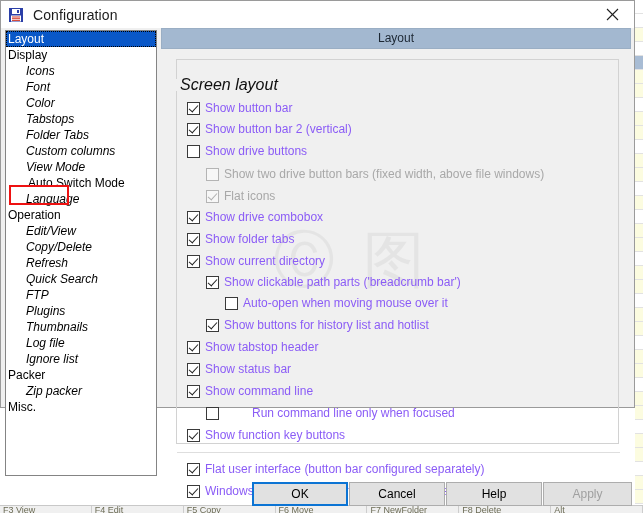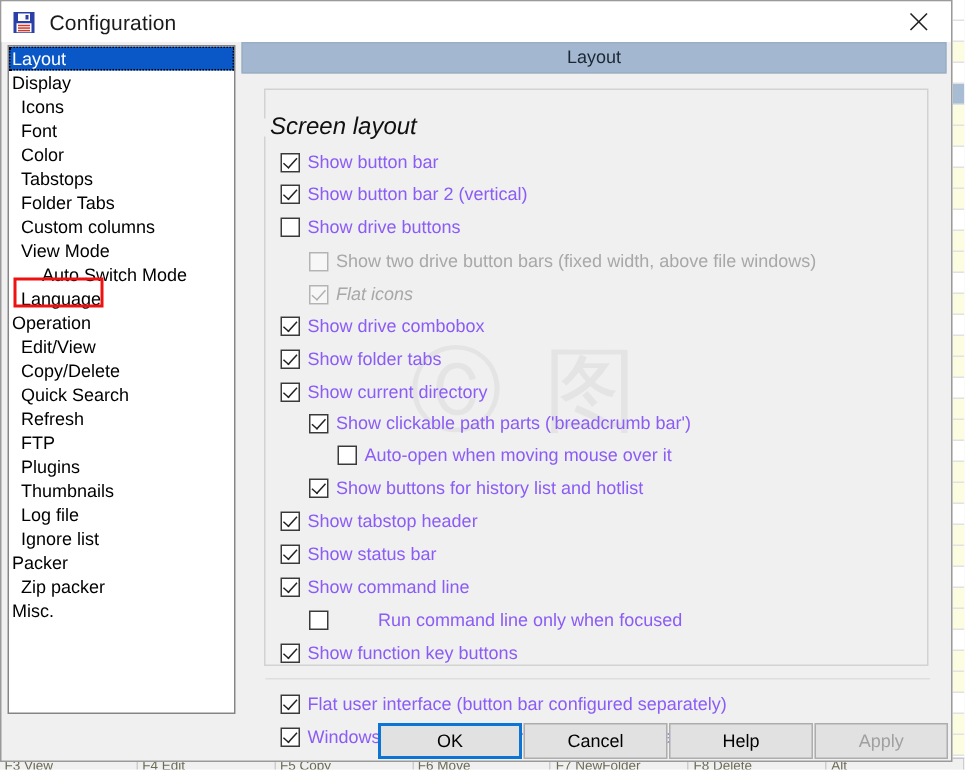--- a/index.html
+++ b/index.html
@@ -50,21 +50,21 @@
     white-space: nowrap;
     padding-left: 3px;
     box-sizing: border-box;
   }
 
   
   #dialog {
     position: absolute;
     left: 0; top: 0;
     width: 635px;
-    height: 508px;
+    height: 408px;
     background: #f0f0f0;
     border: 1px solid #9a9a9a;
     box-sizing: border-box;
   }
 
   
   #titlebar {
     position: relative;
     height: 27px;
     background: #ffffff;
@@ -112,21 +112,21 @@
   }
   .side-item {
     height: 16px;
     line-height: 16px;
     padding-left: 2px;
     white-space: nowrap;
     color: #000000;
     cursor: default;
     box-sizing: border-box;
   }
-  .side-item.indent1 { padding-left: 8px; }
+  .side-item.indent1 { padding-left: 20px; font-style: italic; }
   .side-item.indent2 { padding-left: 22px; }
   .side-item.selected {
     background: #0a58c8;
     color: #ffffff;
     outline: 1px dotted #000000;
     outline-offset: -1px;
   }
   #lang-highlight {
     position: absolute;
     left: 8px;
@@ -342,22 +342,22 @@
         <div class="side-item indent1"><span>Color</span></div>
         <div class="side-item indent1"><span>Tabstops</span></div>
         <div class="side-item indent1"><span>Folder Tabs</span></div>
         <div class="side-item indent1"><span>Custom columns</span></div>
         <div class="side-item indent1"><span>View Mode</span></div>
         <div class="side-item indent2"><span>Auto Switch Mode</span></div>
         <div class="side-item indent1"><span>Language</span></div>
         <div class="side-item indent0"><span>Operation</span></div>
         <div class="side-item indent1"><span>Edit/View</span></div>
         <div class="side-item indent1"><span>Copy/Delete</span></div>
+        <div class="side-item indent1"><span>Refresh</span></div>
         <div class="side-item indent1"><span>Quick Search</span></div>
-        <div class="side-item indent1"><span>Refresh</span></div>
         <div class="side-item indent1"><span>FTP</span></div>
         <div class="side-item indent1"><span>Plugins</span></div>
         <div class="side-item indent1"><span>Thumbnails</span></div>
         <div class="side-item indent1"><span>Log file</span></div>
         <div class="side-item indent1"><span>Ignore list</span></div>
         <div class="side-item indent0"><span>Packer</span></div>
         <div class="side-item indent1"><span>Zip packer</span></div>
         <div class="side-item indent0"><span>Misc.</span></div>
       </div>
     <div id="lang-highlight"></div>
@@ -383,21 +383,21 @@
           <span class="cb-label">Show button bar 2 (vertical)</span>
         </div>
         <div class="cb-row" style="left: 186px; top: 115px;">
           <span class="cbx"></span>
           <span class="cb-label">Show drive buttons</span>
         </div>
         <div class="cb-row disabled" style="left: 205px; top: 138px;">
           <span class="cbx"></span>
           <span class="cb-label">Show two drive button bars (fixed width, above file windows)</span>
         </div>
-        <div class="cb-row disabled" style="left: 205px; top: 160px; font-style: italic;">
+        <div class="cb-row disabled" style="left: 205px; top: 160px;">
           <span class="cbx checked"></span>
           <span class="cb-label">Flat icons</span>
         </div>
         <div class="cb-row" style="left: 186px; top: 181px;">
           <span class="cbx checked"></span>
           <span class="cb-label">Show drive combobox</span>
         </div>
         <div class="cb-row" style="left: 186px; top: 203px;">
           <span class="cbx checked"></span>
           <span class="cb-label">Show folder tabs</span>

